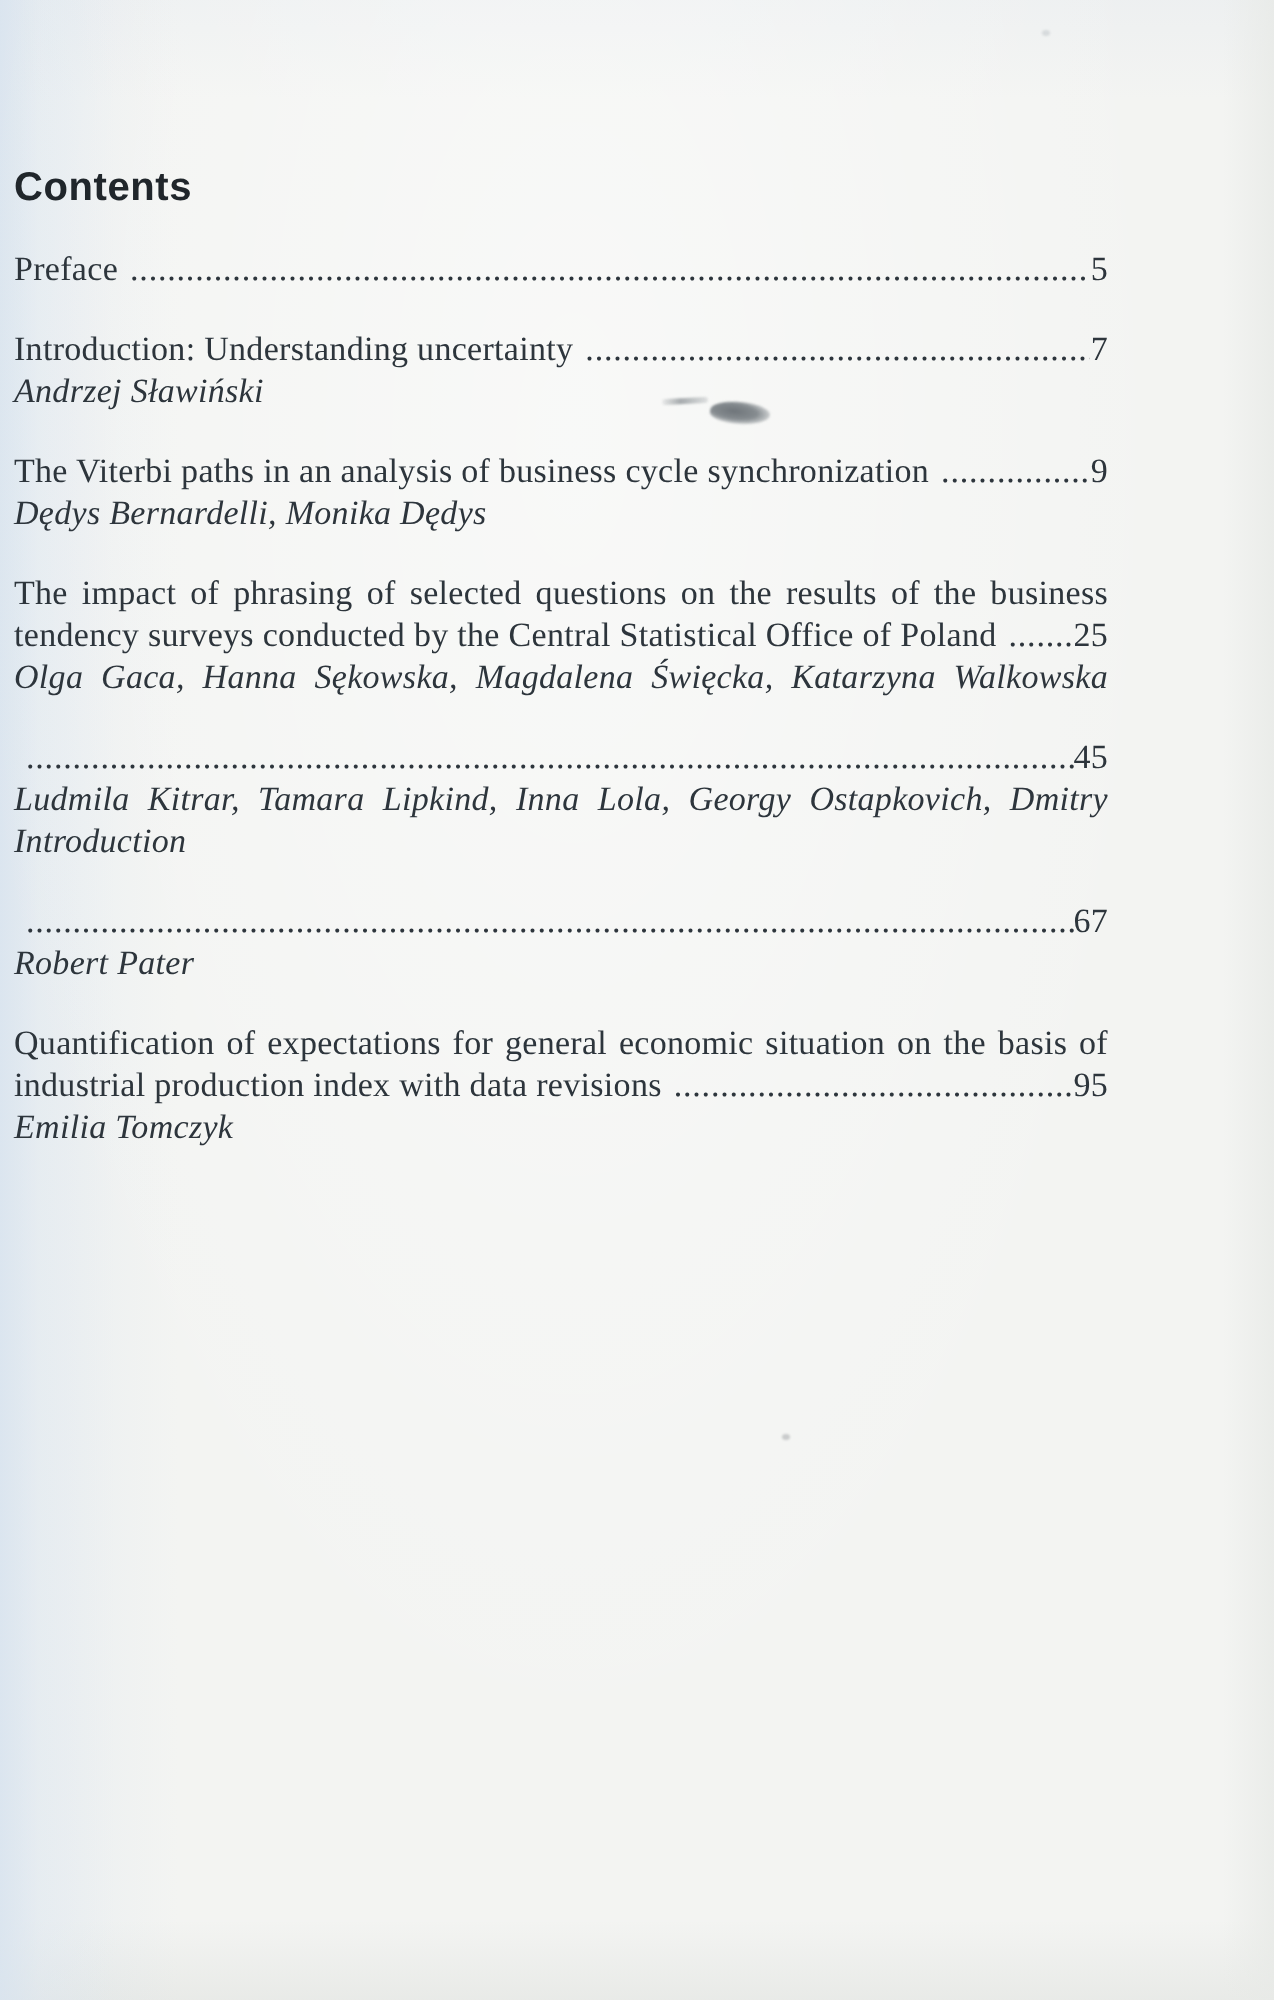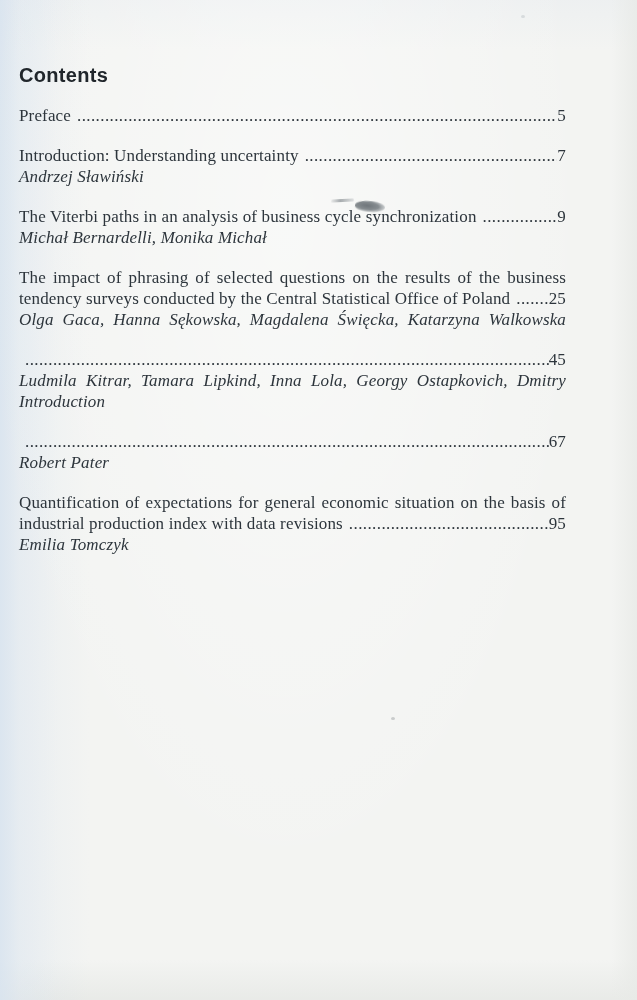--- a/index.html
+++ b/index.html
@@ -15,23 +15,23 @@
       linear-gradient(90deg, rgba(205,220,236,0.30) 0%, rgba(205,220,236,0) 14%),
       linear-gradient(270deg, rgba(232,234,231,0.8) 0%, rgba(232,234,231,0) 4%),
       linear-gradient(0deg, rgba(230,232,229,0.8) 0%, rgba(230,232,229,0) 4%),
       linear-gradient(180deg, rgba(235,238,240,0.7) 0%, rgba(235,238,240,0) 5%),
       #f3f4f2;
     font-family: "Liberation Serif", "DejaVu Serif", serif;
     color: #2d353c;
   }
   .page {
     position: absolute;
-    left: 19px; top: 0;
+    left: 7px; top: 0;
     width: 547px;
-    padding-top: 65px;
+    padding-top: 84px;
   }
   .heading {
     font-family: "Liberation Sans", "DejaVu Sans", sans-serif;
     font-weight: 700;
     font-size: 20px;
     line-height: 21px;
     letter-spacing: 0.3px;
     color: #20262b;
     margin: 0 0 19px 0;
   }
@@ -128,21 +128,21 @@
     </div>
     <div class="authors">Andrzej Sławiński</div>
   </div>
 
   <div class="entry">
     <div class="trow">
       <span class="ttext">The Viterbi paths in an analysis of business cycle synchronization</span>
       <span class="leader"></span>
       <span class="pnum">9</span>
     </div>
-    <div class="authors">Michał Bernardelli, Monika Michał</div>
+    <div class="authors">Dędys Bernardelli, Monika Dędys</div>
   </div>
 
   <div class="entry">
     <div class="tline-just">The impact of phrasing of selected questions on the results of the business</div>
     <div class="trow">
       <span class="ttext">tendency surveys conducted by the Central Statistical Office of Poland</span>
       <span class="leader"></span>
       <span class="pnum">25</span>
     </div>
     <div class="authors just">Olga Gaca, Hanna Sękowska, Magdalena Święcka, Katarzyna Walkowska</div>

